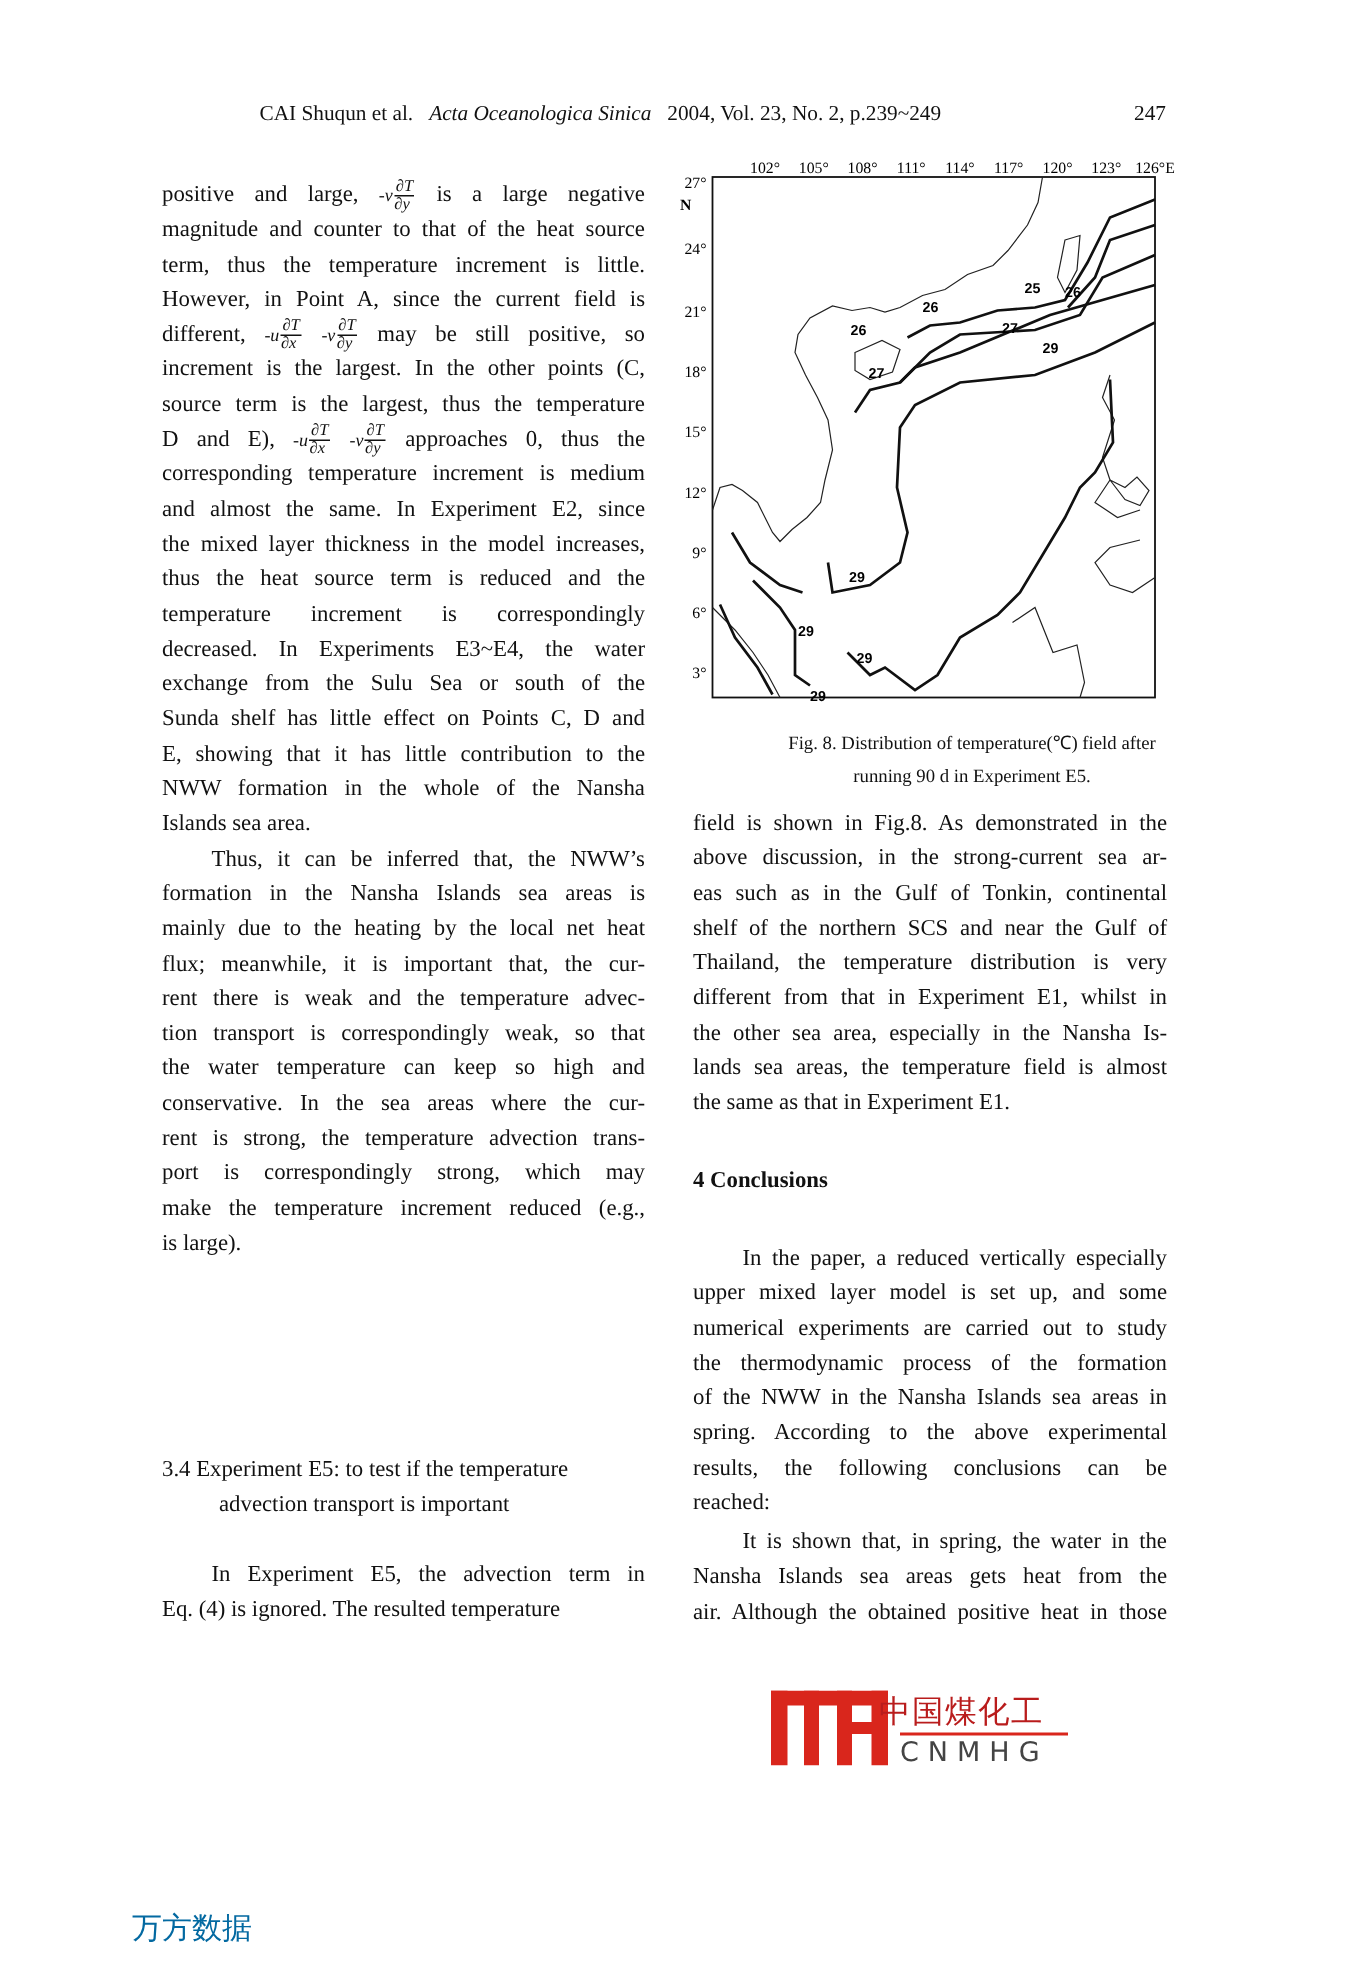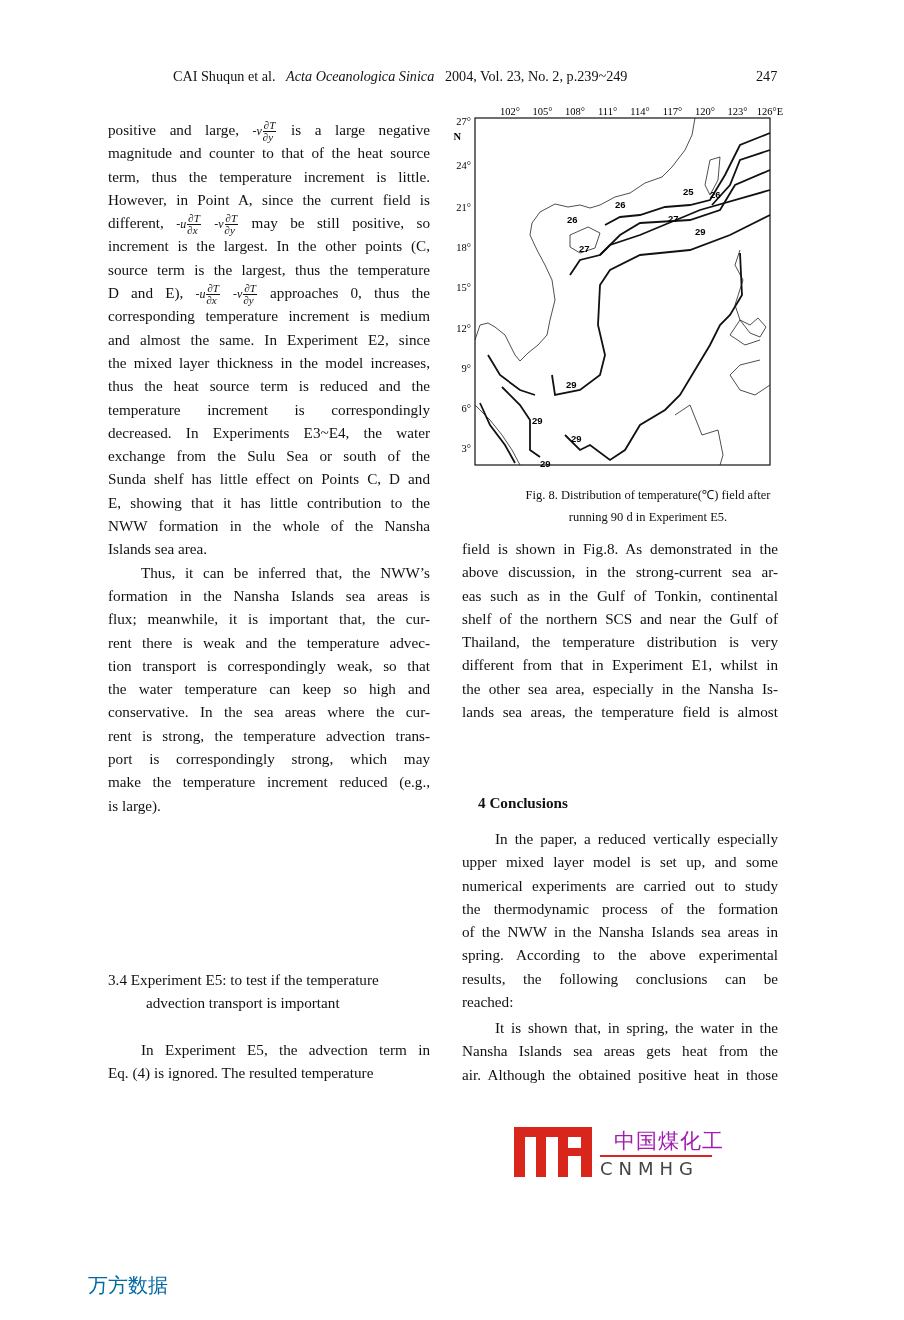--- a/index.html
+++ b/index.html
@@ -11,21 +11,21 @@
   .header .running i { font-style:italic; }
   .header .pageno { position:absolute; left:756px; }
   .col { font-size:15.2px; line-height:23.3px; text-align:justify; }
   .line { display:block; text-align:justify; text-align-last:justify; white-space:nowrap; height:23.3px; }
   .line.last { text-align-last:left; }
   .indent { padding-left:33px; }
   .frac { display:inline-block; vertical-align:middle; text-align:center; font-size:11px; line-height:11px; font-style:italic; margin:0 1px; }
   .frac .num { display:block; border-bottom:1px solid #111; padding:0 1px; }
   .frac .den { display:block; }
   .mvar { font-style:italic; font-size:12px; }
-  h3.sec { font-size:15.2px; font-weight:normal; margin:16px; }
+  h3.sec { font-size:15.2px; font-weight:normal; margin:0; }
   h3.bold { font-weight:bold; }
   .caption { font-size:12.5px; text-align:center; line-height:22px; }
   .map-wrap { left:440px; top:105px; width:360px; height:370px; }
   .logo { left:514px; top:1125px; width:210px; height:60px; }
   .footer-mark { left:88px; top:1272px; font-family:"DejaVu Sans", sans-serif; font-size:20px; color:#0369a1; }
 </style>
 </head>
 <body>
 
 <div class="abs header">
@@ -53,20 +53,21 @@
     <span class="line">temperature increment is correspondingly</span>
     <span class="line">decreased. In Experiments E3~E4, the water</span>
     <span class="line">exchange from the Sulu Sea or south of the</span>
     <span class="line">Sunda shelf has little effect on Points C, D and</span>
     <span class="line">E, showing that it has little contribution to the</span>
     <span class="line">NWW formation in the whole of the Nansha</span>
     <span class="line last">Islands sea area.</span>
     <div style="height: 0px;"></div>
     <span class="line indent">Thus, it can be inferred that, the NWW’s</span>
     <span class="line">formation in the Nansha Islands sea areas is</span>
+    <span class="line">mainly due to the heating by the local net heat</span>
     <span class="line">flux; meanwhile, it is important that, the cur-</span>
     <span class="line">rent there is weak and the temperature advec-</span>
     <span class="line">tion transport is correspondingly weak, so that</span>
     <span class="line">the water temperature can keep so high and</span>
     <span class="line">conservative. In the sea areas where the cur-</span>
     <span class="line">rent is strong, the temperature advection trans-</span>
     <span class="line">port is correspondingly strong, which may</span>
     <span class="line">make the temperature increment reduced (e.g.,</span>
     <span class="line last">is large).</span>
   </div>
@@ -151,20 +152,21 @@
 
 <div class="abs col" id="rightp1" style="left:462px; top:537px; width:316px;">
     <span class="line">field is shown in Fig.8. As demonstrated in the</span>
     <span class="line">above discussion, in the strong-current sea ar-</span>
     <span class="line">eas such as in the Gulf of Tonkin, continental</span>
     <span class="line">shelf of the northern SCS and near the Gulf of</span>
     <span class="line">Thailand, the temperature distribution is very</span>
     <span class="line">different from that in Experiment E1, whilst in</span>
     <span class="line">the other sea area, especially in the Nansha Is-</span>
     <span class="line">lands sea areas, the temperature field is almost</span>
+    <span class="line last">the same as that in Experiment E1.</span>
   </div>
 <div class="abs" style="left:462px; top:778px;">
   <h3 class="sec bold">4  Conclusions</h3>
 </div>
 <div class="abs col" id="rightp2" style="left:462px; top:827px; width:316px;">
     <span class="line indent">In the paper, a reduced vertically especially</span>
     <span class="line">upper mixed layer model is set up, and some</span>
     <span class="line">numerical experiments are carried out to study</span>
     <span class="line">the thermodynamic process of the formation</span>
     <span class="line">of the NWW in the Nansha Islands sea areas in</span>
@@ -182,18 +184,18 @@
   <svg width="80" height="50" style="position:absolute;left:0;top:2px;">
     <g fill="#d9261c">
       <rect x="0" y="0" width="78" height="10"></rect>
       <rect x="0" y="0" width="11" height="50"></rect>
       <rect x="22" y="0" width="10" height="50"></rect>
       <rect x="44" y="0" width="10" height="50"></rect>
       <rect x="67" y="0" width="11" height="50"></rect>
       <rect x="44" y="21" width="34" height="8"></rect>
     </g>
   </svg>
-  <div style="position:absolute;left:100px;top:2px;font-family:'DejaVu Sans',sans-serif;font-size:21px;color:#a21caf;letter-spacing:1px;">中国煤化工</div>
+  <div style="position:absolute;left:72px;top:2px;font-family:'DejaVu Sans',sans-serif;font-size:21px;color:#b91c1c;letter-spacing:1px;">中国煤化工</div>
   <div style="position:absolute;left:86px;top:30px;width:112px;height:2px;background:#d9261c;"></div>
   <div style="position:absolute;left:86px;top:33px;font-family:'DejaVu Sans',sans-serif;font-size:18px;color:#444;letter-spacing:6px;text-align:right;">CNMHG</div>
 </div>
 
 <div class="abs footer-mark">万方数据</div>
 
 </body></html>

